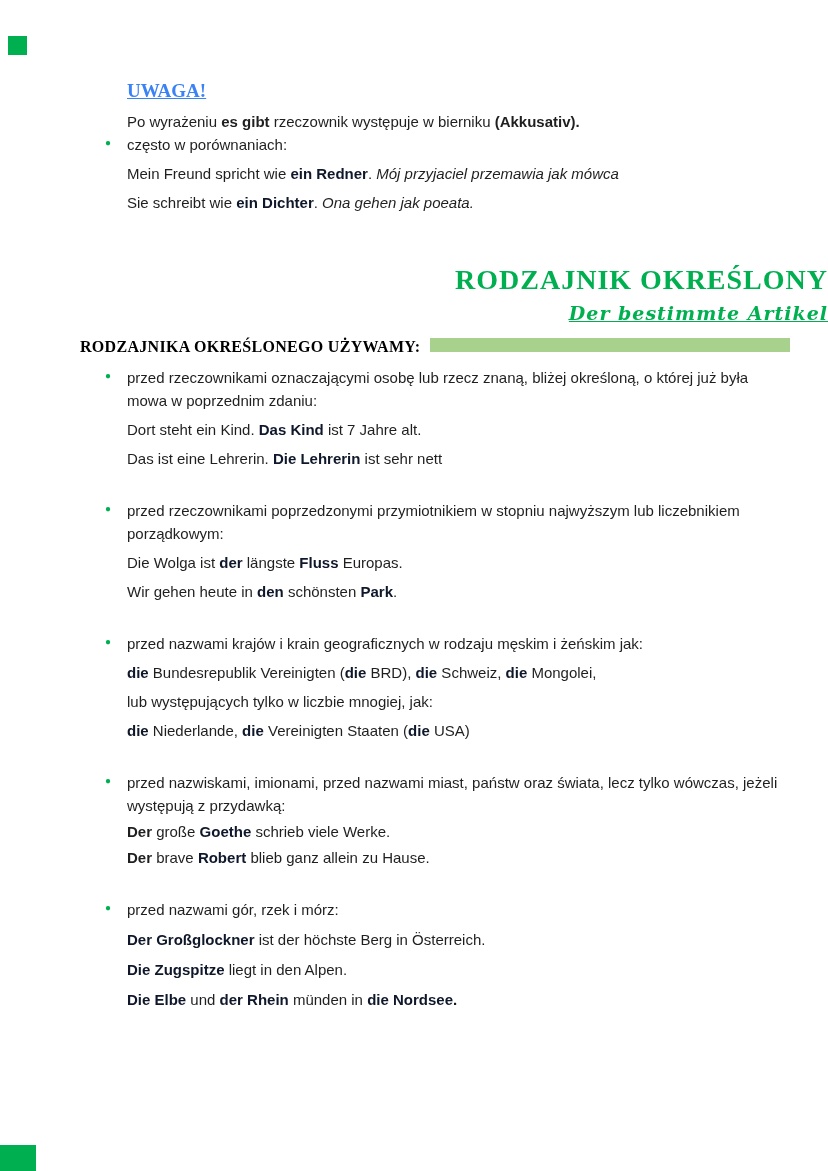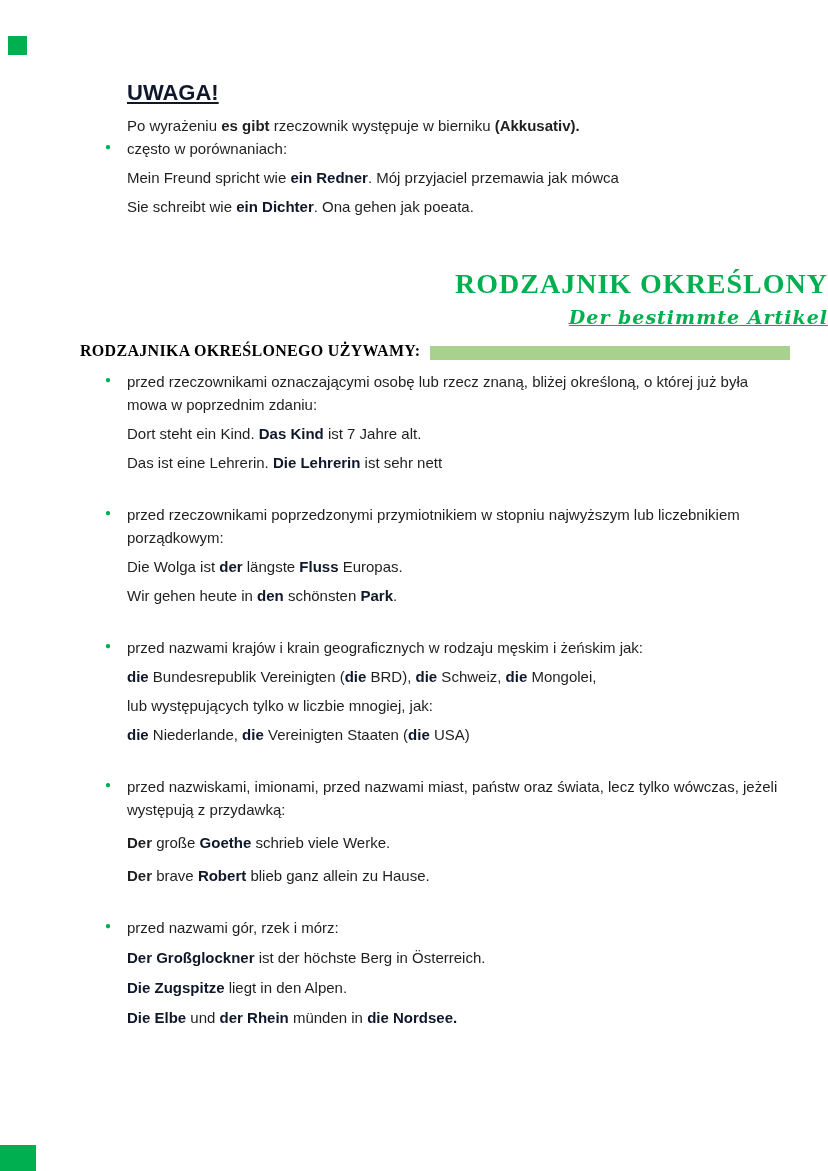--- a/index.html
+++ b/index.html
@@ -21,37 +21,37 @@
   }
   .bottom-block {
     position: absolute; left: 0; bottom: 0;
     width: 36px; height: 26px; background: #00B050;
   }
 
   
   .note { margin-left: 47px; }
   .note h3 {
     margin: 0 0 8px 0;
-    font-family: Liberation Sans, sans-serif;
-    font-size: 22px; font-weight: 700;
+    font-family: Liberation Serif, serif;
+    font-size: 19px; font-weight: 700;
     text-decoration: underline;
-    color: #0f172a;
+    color: #3b82f6;
   }
   p { margin: 0; font-size: 15px; line-height: 23px; }
 
   
   ul.bullets { list-style: none; margin: 0 0 0 25px; padding: 0; }
   ul.bullets li { position: relative; padding-left: 22px; margin-bottom: 29px; }
   ul.bullets li::before {
     content: "●";
     position: absolute; left: 0; top: 4px;
     font-size: 10px; color: #00B050;
   }
   .example { margin-top: 6px; }
-  li.tight .example { margin-top: 10px; }
+  li.tight .example { margin-top: 3px; }
   li.spaced .example { margin-top: 7px; }
 
   .comparisons { margin-top: 34px; }
 
   
   .center-block { margin-left: -80px; margin-right: -38px; text-align: right; }
   h1.main-title {
     margin: 50px 0 0 0;
     font-family: "Liberation Serif", serif;
     font-size: 28px; font-weight: 700;
@@ -63,40 +63,40 @@
     font-family: "DejaVu Serif", serif;
     font-style: italic;
     font-size: 19px; font-weight: 700;
     letter-spacing: 1px;
     text-decoration: underline;
     color: #00B050;
   }
 
   
   .section-heading-row {
-    display: flex; align-items: flex-end;
+    display: flex; align-items: flex-start;
     margin-top: 14px; margin-bottom: 10px;
   }
   .section-heading-row h3 {
     margin: 0;
     font-family: "Liberation Serif", serif;
     font-size: 16px; font-weight: 700;
     letter-spacing: 0.3px;
     color: #000000;
     white-space: nowrap;
   }
   .highlight-bar {
     flex: 1; height: 14px; margin-left: 10px;
     background: #A9D18E;
   }
 
   
   .st-b { font-weight: 700; }
   .st-g { font-weight: 700; color: #0f172a; }
-  .st-i { }
+  .st-i { font-style: italic; }
 </style>
 </head>
 <body>
 
 <div class="page">
 
   <div class="corner-square"></div>
 
   <div class="content">
 

